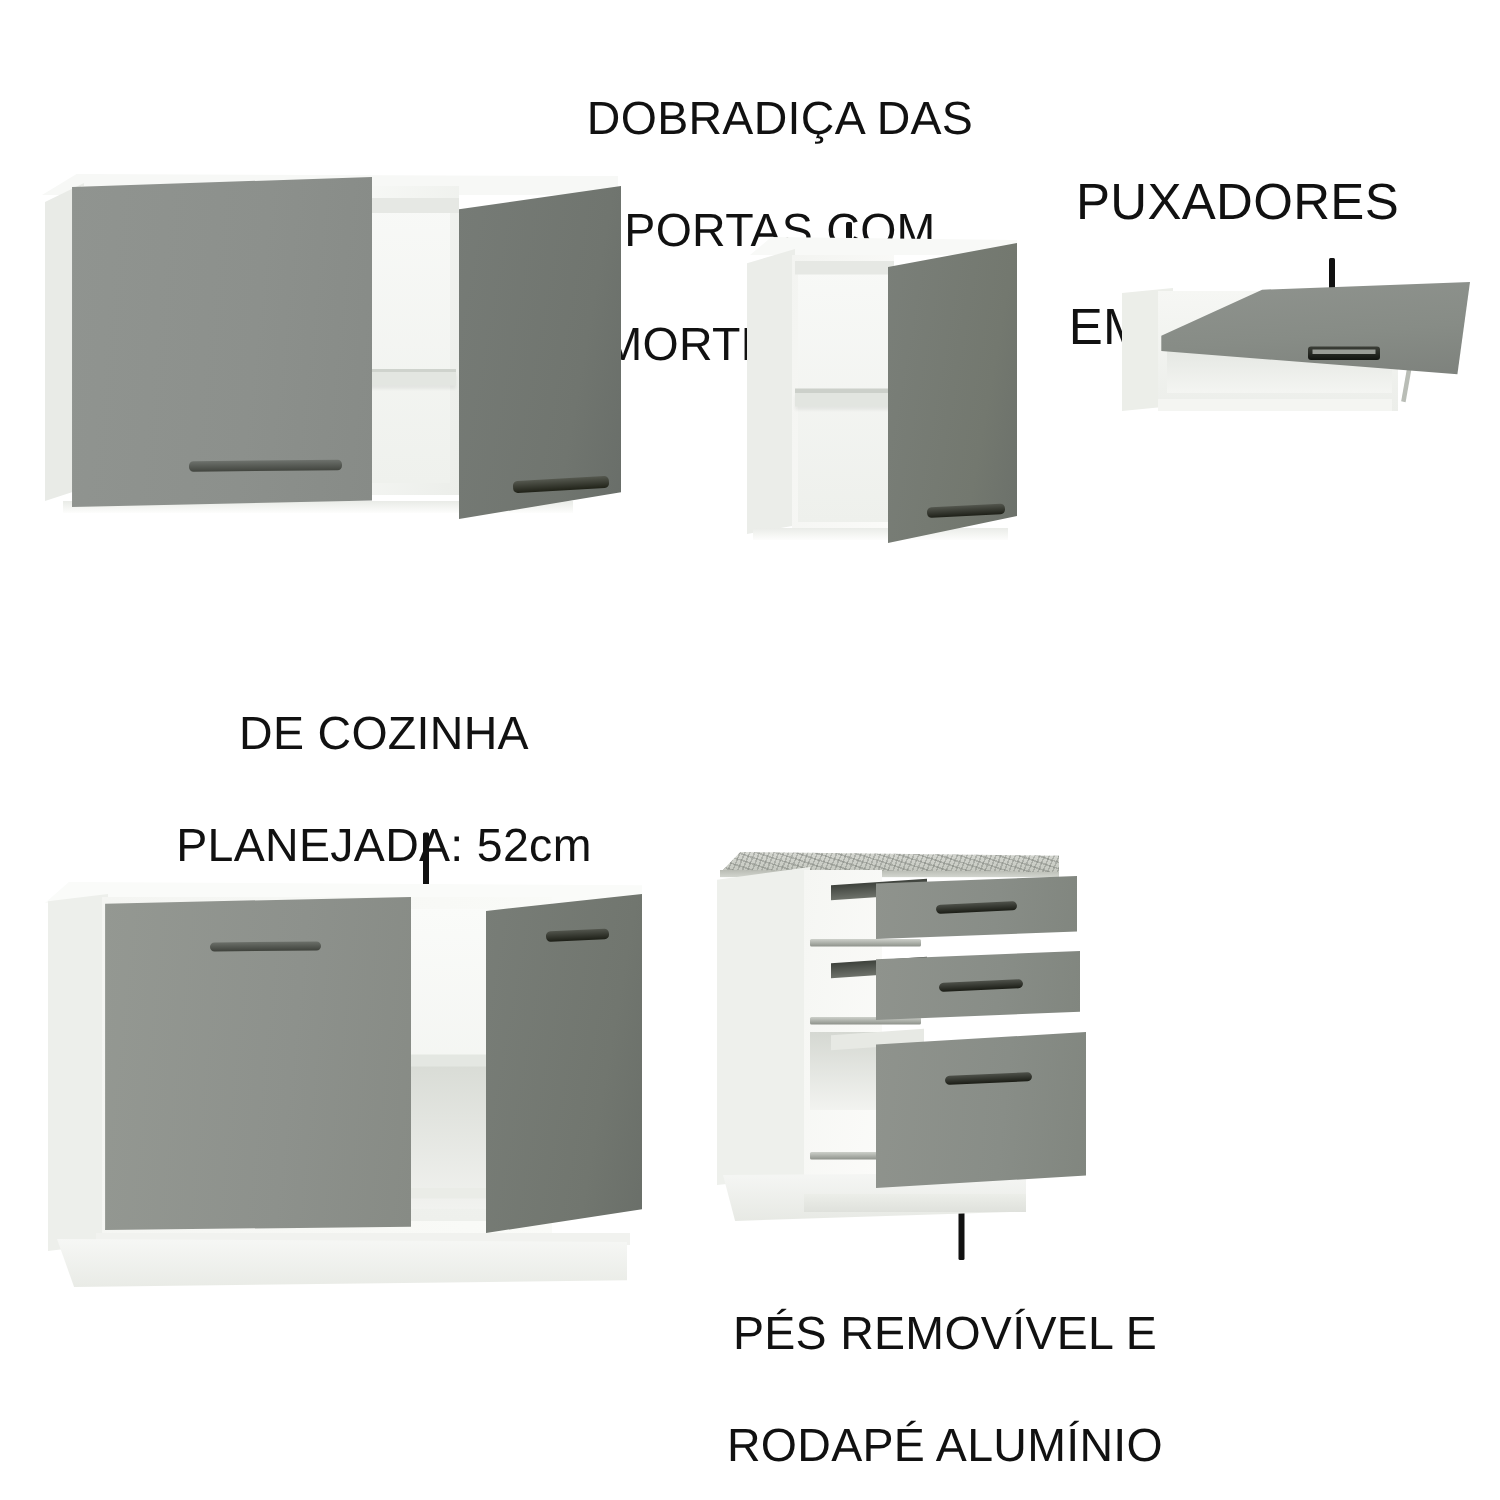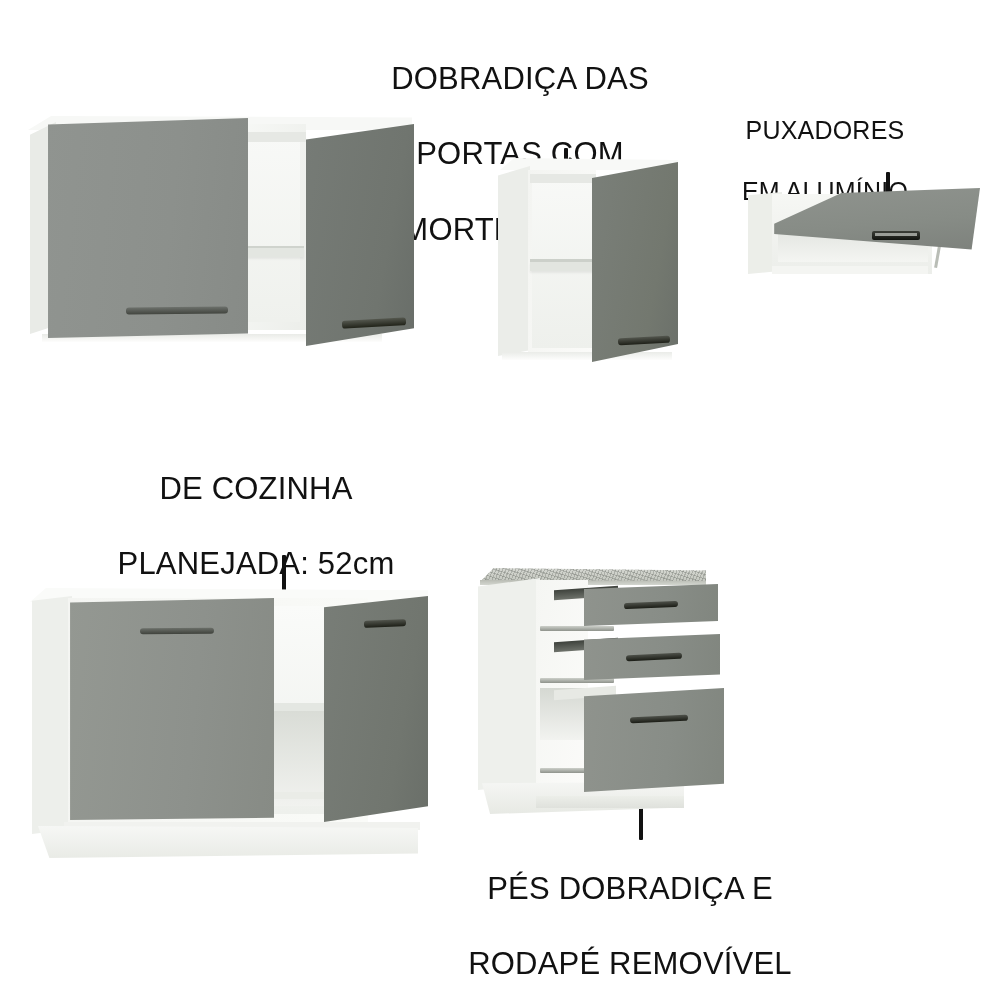--- a/index.html
+++ b/index.html
@@ -27,21 +27,21 @@
     text-align: center;
     line-height: 1.22;
     letter-spacing: 0.2px;
     color: #111111;
     font-weight: 400;
     white-space: pre-line;
   }
   .callout .line { display: block; }
 
   #callout-hinge { left: 340px; top: 22px; width: 360px; font-size: 31px; }
-  #callout-handles { left: 680px; top: 84px; width: 290px; font-size: 25px; }
+  #callout-handles { left: 680px; top: 74px; width: 290px; font-size: 34px; }
   #callout-depth { left: 72px; top: 432px; width: 368px; font-size: 31px; }
   #callout-feet  { left: 420px; top: 832px; width: 420px; font-size: 31px; }
 
   
   .leader {
     position: absolute;
     background: #111111;
     width: 4px;
     border-radius: 1px;
   }
@@ -376,22 +376,22 @@
     <span class="line">PUXADORES</span>
     <span class="line">EM ALUMÍNIO</span>
   </div>
 
   <div class="callout" id="callout-depth">
     <span class="line">DE COZINHA</span>
     <span class="line">PLANEJADA: 52cm</span>
   </div>
 
   <div class="callout" id="callout-feet">
-    <span class="line">PÉS DOBRADIÇA E</span>
-    <span class="line">RODAPÉ REMOVÍVEL</span>
+    <span class="line">PÉS REMOVÍVEL E</span>
+    <span class="line">RODAPÉ ALUMÍNIO</span>
   </div>
 
   <div class="leader" id="leader-hinge"></div>
   <div class="leader" id="leader-handles"></div>
   <div class="leader" id="leader-depth"></div>
   <div class="leader" id="leader-feet"></div>
 
   <div class="cab" id="wall-cabinet-double">
     <div class="panel" id="wc2-body-top"></div>
     <div class="panel" id="wc2-left-side"></div>

